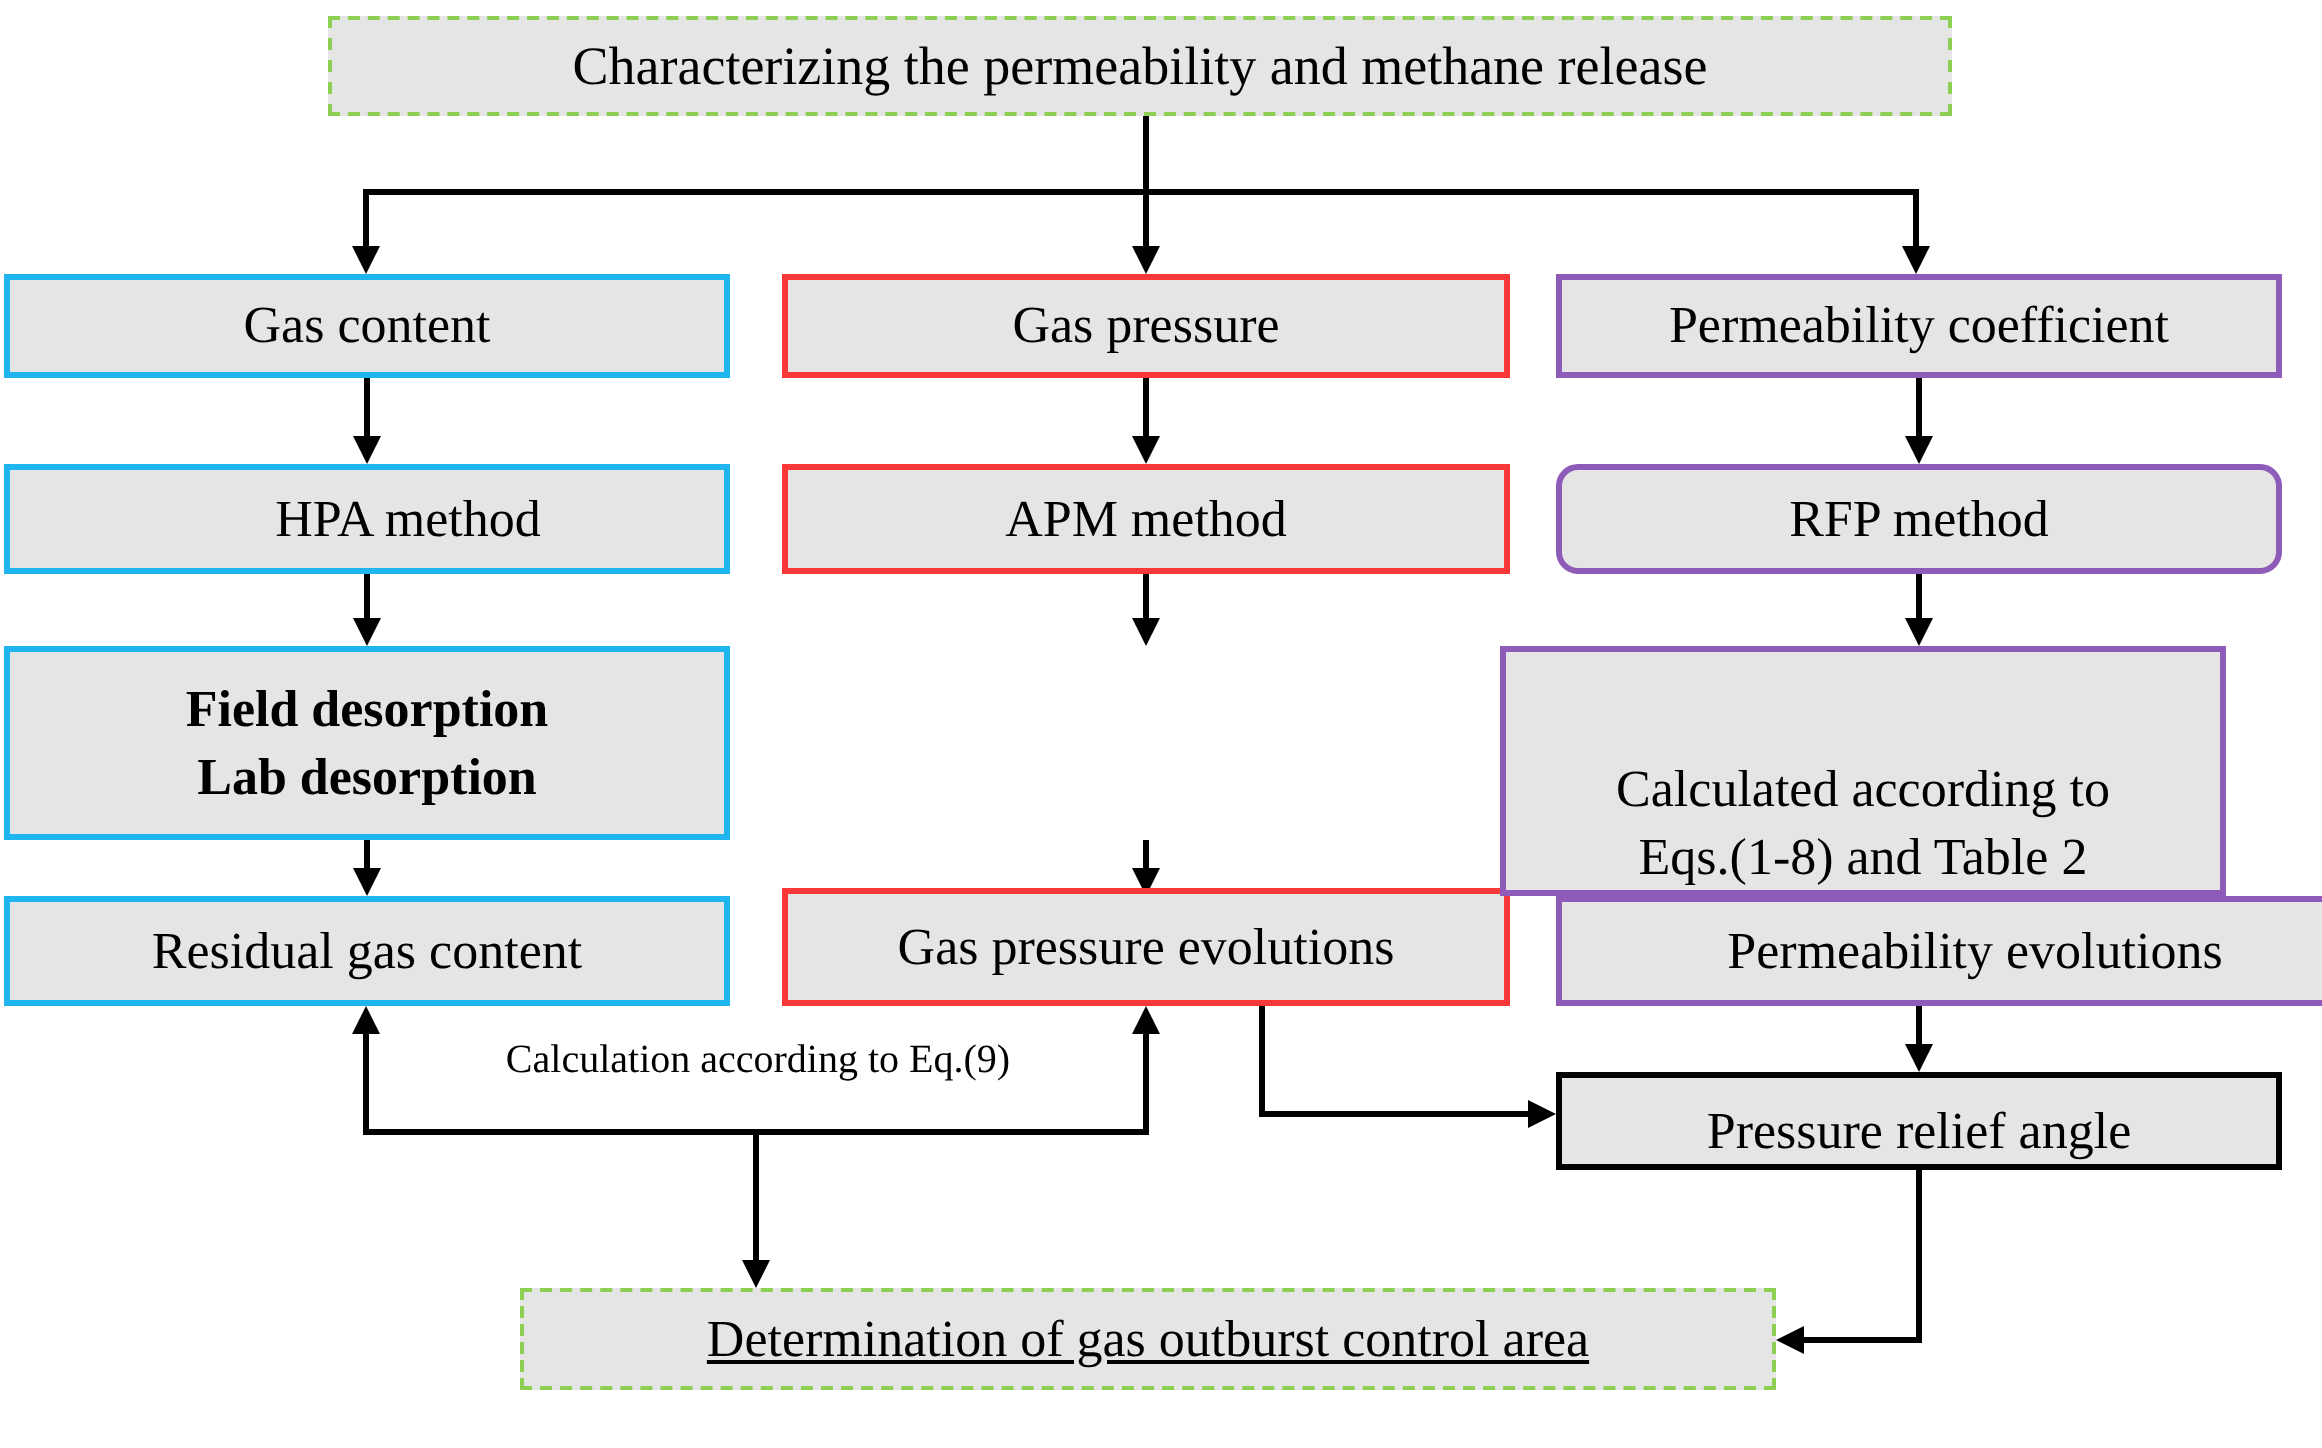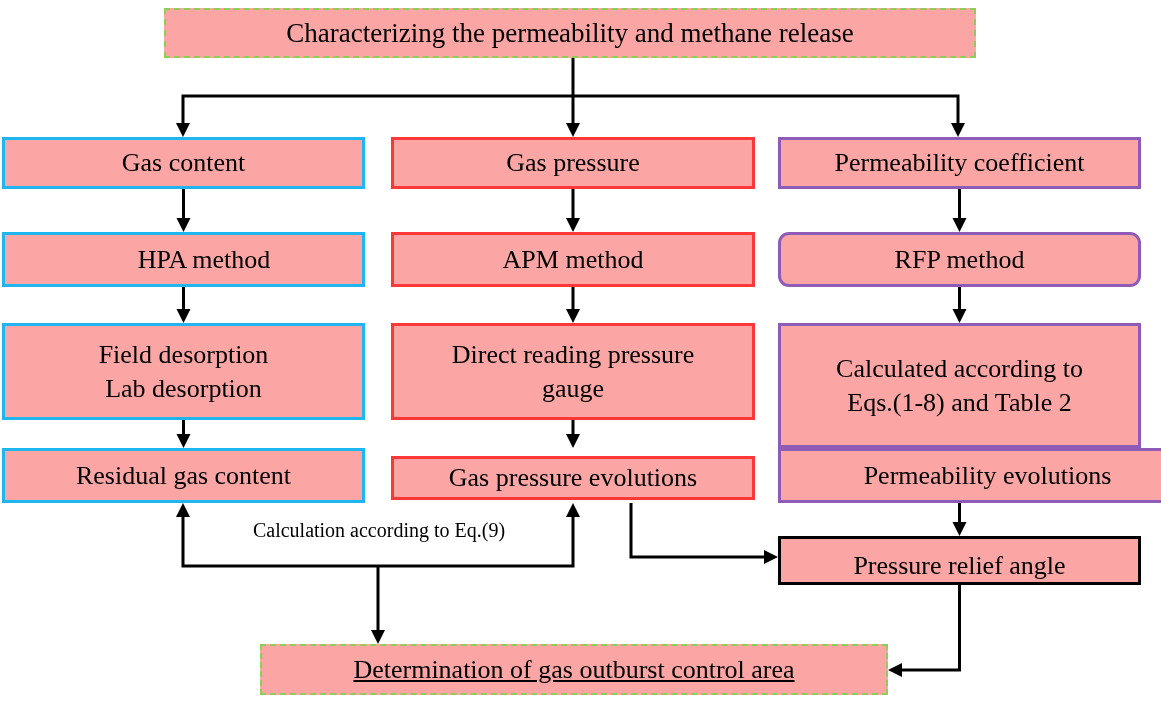--- a/index.html
+++ b/index.html
@@ -16,21 +16,21 @@
     overflow: hidden;
   }
   #wires {
     position: absolute;
     left: 0; top: 0;
     z-index: 0;
   }
   .box {
     position: absolute;
     box-sizing: border-box;
-    background: #fca5a5;
+    background: #e5e5e5;
     display: flex;
     align-items: center;
     justify-content: center;
     text-align: center;
     color: #000000;
     z-index: 1;
     white-space: pre-line;
     line-height: 1.28;
   }
   .box.solid { border: 3px solid #6d28d9; }
@@ -117,49 +117,45 @@
   <div class="box dashed title-box" style="left:164px; top:8px; width:812px; height:50px;">
     <span>Characterizing the permeability and methane release</span>
   </div>
 
   <div class="box solid step-box" style="left: 2px; top: 137px; width: 363px; height: 52px; border-color: rgb(31, 181, 239);">
     <span>Gas content</span>
   </div>
   <div class="box solid step-box" style="left: 2px; top: 232px; width: 363px; height: 55px; border-color: rgb(31, 181, 239); padding-left: 41px;">
     <span>HPA method</span>
   </div>
-  <div class="box solid step-box" style="left: 2px; top: 323px; width: 363px; height: 97px; border-color: rgb(31, 181, 239);">
+  <div class="box solid step-box" style="left: 2px; top: 323px; width: 363px; height: 97px; border-color: rgb(31, 181, 239); font-weight: bold;">
     <span>Field desorption
 Lab desorption</span>
   </div>
   <div class="box solid step-box" style="left: 2px; top: 448px; width: 363px; height: 55px; border-color: rgb(31, 181, 239);">
     <span>Residual gas content</span>
   </div>
 
   <div class="box solid step-box" style="left: 391px; top: 137px; width: 364px; height: 52px; border-color: rgb(251, 56, 56);">
     <span>Gas pressure</span>
   </div>
   <div class="box solid step-box" style="left: 391px; top: 232px; width: 364px; height: 55px; border-color: rgb(251, 56, 56);">
     <span>APM method</span>
   </div>
-  <div class="box solid step-box" style="left: 391px; top: 323px; width: 364px; height: 97px; border-color: rgb(251, 56, 56);">
-    <span>Direct reading pressure
-gauge</span>
-  </div>
-  <div class="box solid step-box" style="left: 391px; top: 456px; width: 364px; height: 44px; border-color: rgb(251, 56, 56);">
+  <div class="box solid step-box" style="left: 391px; top: 444px; width: 364px; height: 59px; border-color: rgb(251, 56, 56);">
     <span>Gas pressure evolutions</span>
   </div>
 
   <div class="box solid step-box" style="left: 778px; top: 137px; width: 363px; height: 52px; border-color: rgb(142, 92, 184);">
     <span>Permeability coefficient</span>
   </div>
   <div class="box solid step-box" style="left: 778px; top: 232px; width: 363px; height: 55px; border-color: rgb(142, 92, 184); border-radius: 11px;">
     <span>RFP method</span>
   </div>
-  <div class="box solid step-box" style="left: 778px; top: 323px; width: 363px; height: 125px; border-color: rgb(142, 92, 184);">
+  <div class="box solid step-box" style="left: 750px; top: 323px; width: 363px; height: 125px; border-color: rgb(142, 92, 184); align-items: flex-end;">
     <span>Calculated according to
 Eqs.(1-8) and Table 2</span>
   </div>
   <div class="box solid step-box" style="left: 778px; top: 448px; width: 419px; height: 55px; border-color: rgb(142, 92, 184);">
     <span>Permeability evolutions</span>
   </div>
 
   <div class="annotation" style="left:203px; top:519px; width:352px;">
     <span>Calculation according to Eq.(9)</span>
   </div>

